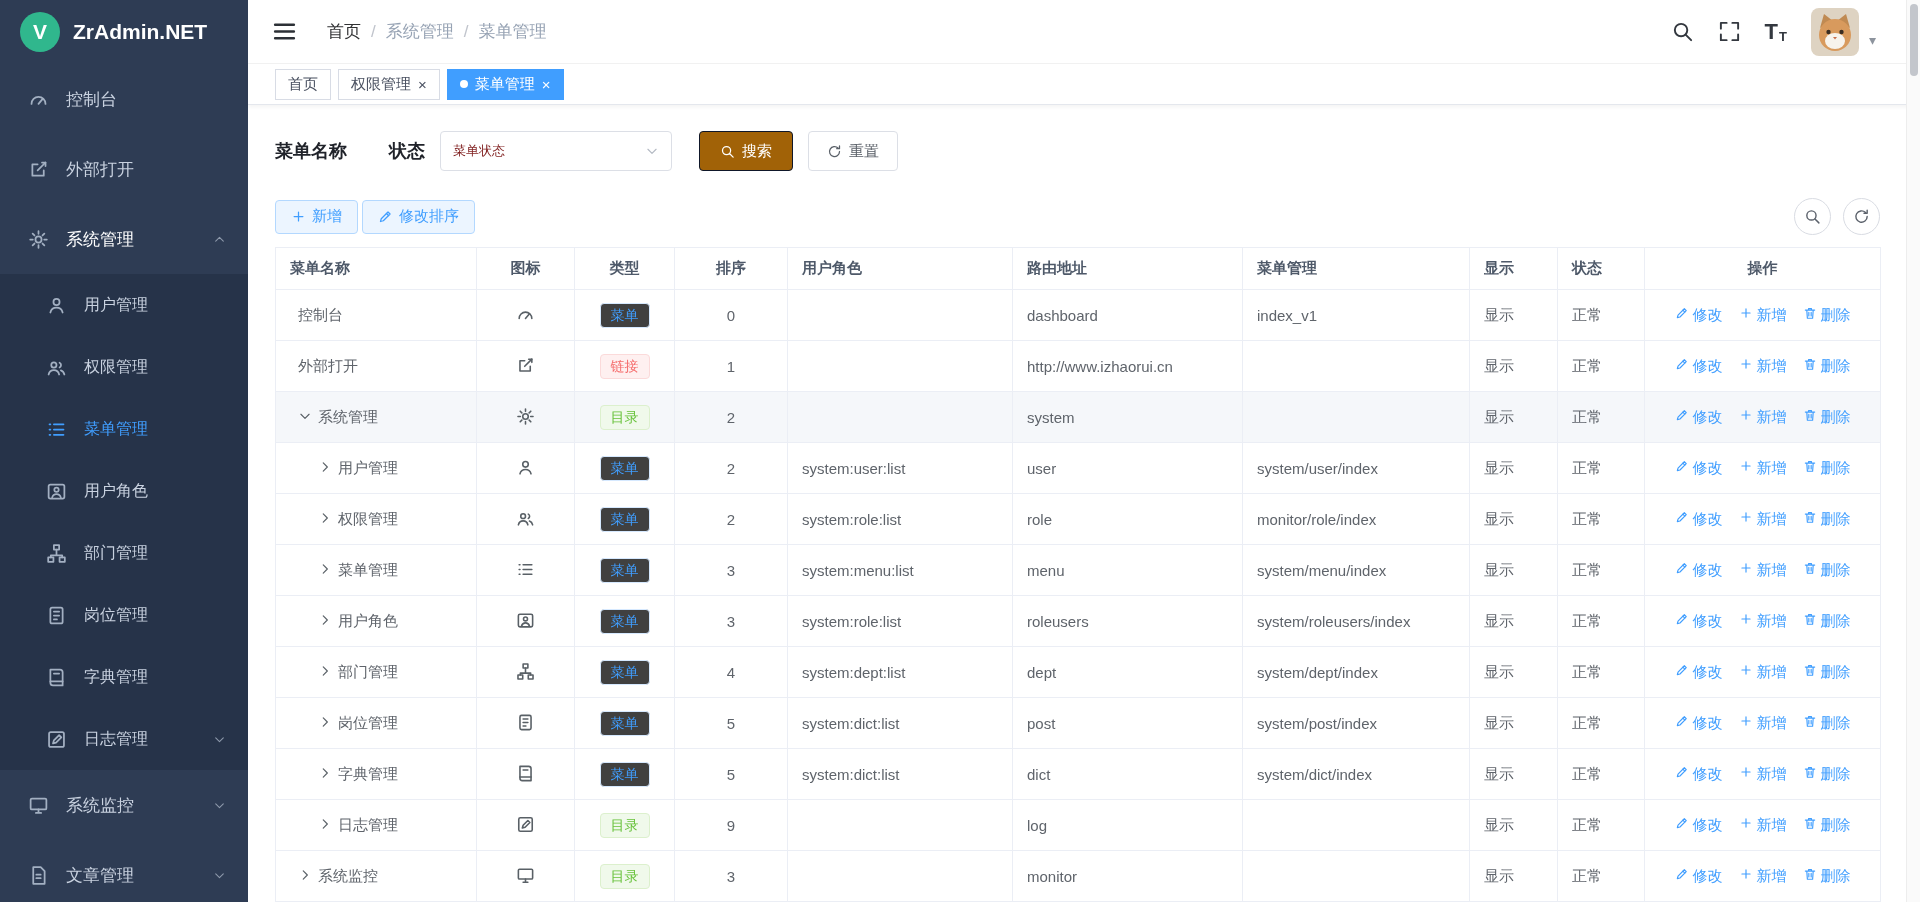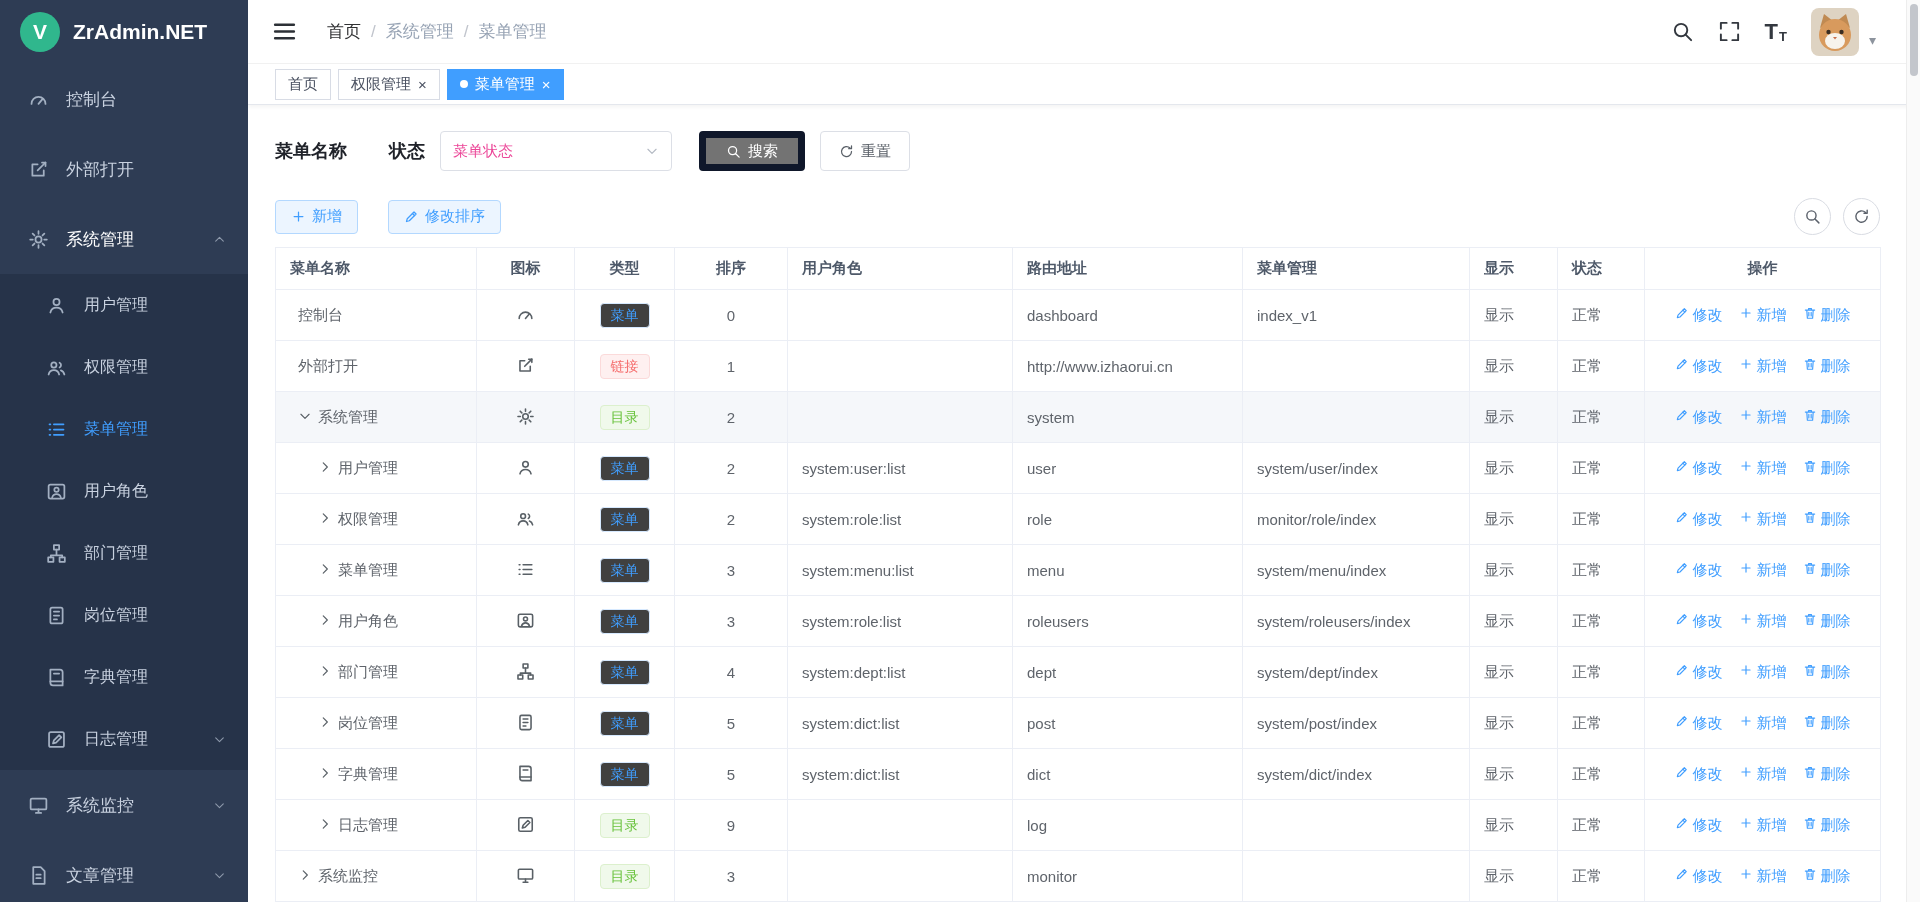--- a/index.html
+++ b/index.html
@@ -49,29 +49,29 @@
   .tab-close{font-size:15px}
 
   
   .content{flex:1;padding:26px 12px 0 27px;background:#fff;overflow:hidden}
   .filterbar{display:flex;align-items:center}
   .f-label{font-size:18px;font-weight:bold;color:#20232a;margin-right:15px;white-space:nowrap}
   .f-input{width:222px;height:40px;border:1px solid #dcdfe6;border-radius:4px;padding:0 13px;font-size:15px;color:#606266;outline:none;font-family:inherit}
   .f-input::placeholder{color:#bfc4cd}
   .f-label.second{margin-left:27px}
   .f-select{width:232px;height:40px;border:1px solid #dcdfe6;border-radius:4px;padding:0 12px;display:flex;align-items:center;justify-content:space-between;cursor:pointer;background:#fff}
-  .f-ph{color:#ec4899;font-size:15px}
+  .f-ph{color:#7f1d1d;font-size:13px}
   .sel-arrow{color:#b4bac4;font-size:14px}
-  .btn-primary{height:40px;padding:0 20px;background:#737373;border:7px solid #0f172a;color:#fff;border-radius:4px;display:inline-flex;align-items:center;gap:7px;font-size:15px;cursor:pointer;margin-left:27px;font-family:inherit}
+  .btn-primary{height:40px;padding:0 20px;background:#a16207;border:1px solid #0f172a;color:#fff;border-radius:4px;display:inline-flex;align-items:center;gap:7px;font-size:15px;cursor:pointer;margin-left:27px;font-family:inherit}
   .btn-plain{height:40px;padding:0 18px;background:#fff;border:1px solid #dcdfe6;color:#5a6068;border-radius:4px;display:inline-flex;align-items:center;gap:7px;font-size:15px;cursor:pointer;margin-left:15px;font-family:inherit}
   .btn-icn{font-size:15px}
 
   .toolbar{margin-top:27px;display:flex;align-items:center;width:1605px}
   .btn-soft{height:34px;padding:0 15px;background:#ecf5ff;border:1px solid #b3d8ff;color:#409eff;border-radius:4px;display:inline-flex;align-items:center;gap:6px;font-size:15px;cursor:pointer;font-family:inherit}
-  .btn-soft + .btn-soft{margin-left:30px}
+  .btn-soft + .btn-soft{margin-left:4px}
   .toolbar-right{margin-left:auto;display:flex;gap:12px}
   .circle-btn{width:37px;height:37px;border-radius:50%;border:1px solid #d9dce3;display:flex;align-items:center;justify-content:center;color:#5b616b;font-size:17px;cursor:pointer;background:#fff}
 
   
   .table-wrap{margin-top:12px}
   table{border-collapse:collapse;table-layout:fixed;width:1605px;font-size:15px}
   th,td{border:1px solid #ebeef5;overflow:hidden;white-space:nowrap}
   th{height:42px;color:#4e5969;font-weight:bold;font-size:15px;background:#fff}
   td{height:51px;color:#5f646b}
   .al{text-align:left;padding-left:14px}

